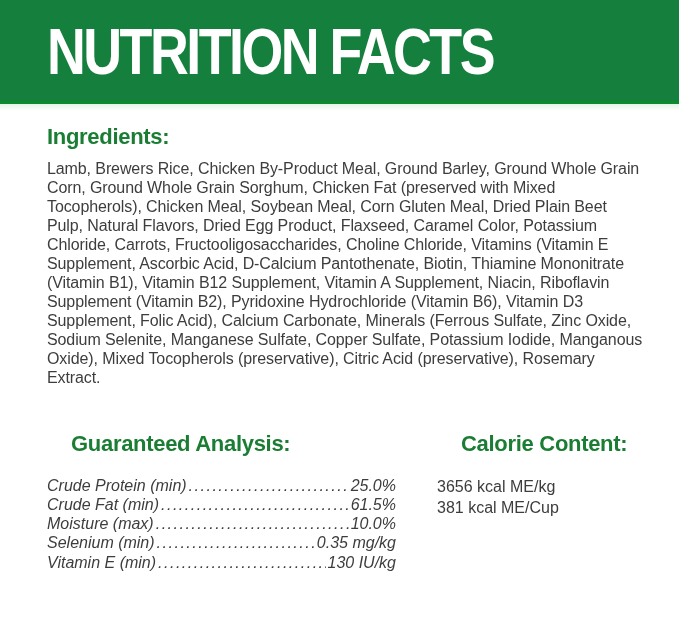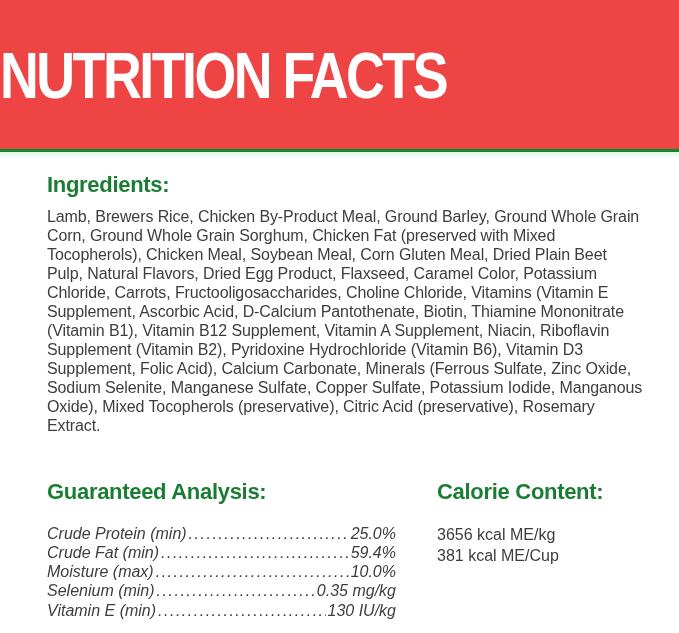--- a/index.html
+++ b/index.html
@@ -10,26 +10,27 @@
   body {
     width: 679px;
     height: 633px;
     font-family: "Liberation Sans", sans-serif;
     color: #3d3d3d;
     overflow: hidden;
     position: relative;
   }
   
   .band {
-    height: 152px;
-    background: #ef4444;
+    height: 104px;
+    background: #15803d;
     border-bottom: 3px solid #0c8a2e;
     display: flex;
     align-items: center;
     box-sizing: border-box;
+    padding-left: 47px;
   }
   .band-shadow {
     height: 7px;
     background: linear-gradient(#e3f3e8, #ffffff);
   }
   .band-title {
     color: #ffffff;
     font-size: 64px;
     font-weight: bold;
     letter-spacing: -3px;
@@ -40,20 +41,21 @@
   }
   
   .content {
     padding: 0 40px 0 47px;
   }
   .section-heading {
     color: #1a7d33;
     font-size: 22px;
     font-weight: bold;
     letter-spacing: -0.3px;
+    margin-left: 24px;
   }
   .ingredients-heading {
     margin: 13px 0 0 0;
   }
   .ingredients-text {
     margin: 9px 0 0 0;
     width: 596px;
     font-size: 16px;
     line-height: 19px;
     letter-spacing: -0.1px;
@@ -122,21 +124,21 @@
 
       <div class="analysis-rows" id="analysis-rows">
           <div class="analysis-row">
             <span>Crude Protein (min)</span>
             <span class="leader"></span>
             <span class="analysis-value">25.0%</span>
           </div>
           <div class="analysis-row">
             <span>Crude Fat (min)</span>
             <span class="leader"></span>
-            <span class="analysis-value">59.4%</span>
+            <span class="analysis-value">61.5%</span>
           </div>
           <div class="analysis-row">
             <span>Moisture (max)</span>
             <span class="leader"></span>
             <span class="analysis-value">10.0%</span>
           </div>
           <div class="analysis-row">
             <span>Selenium (min)</span>
             <span class="leader"></span>
             <span class="analysis-value">0.35 mg/kg</span>

